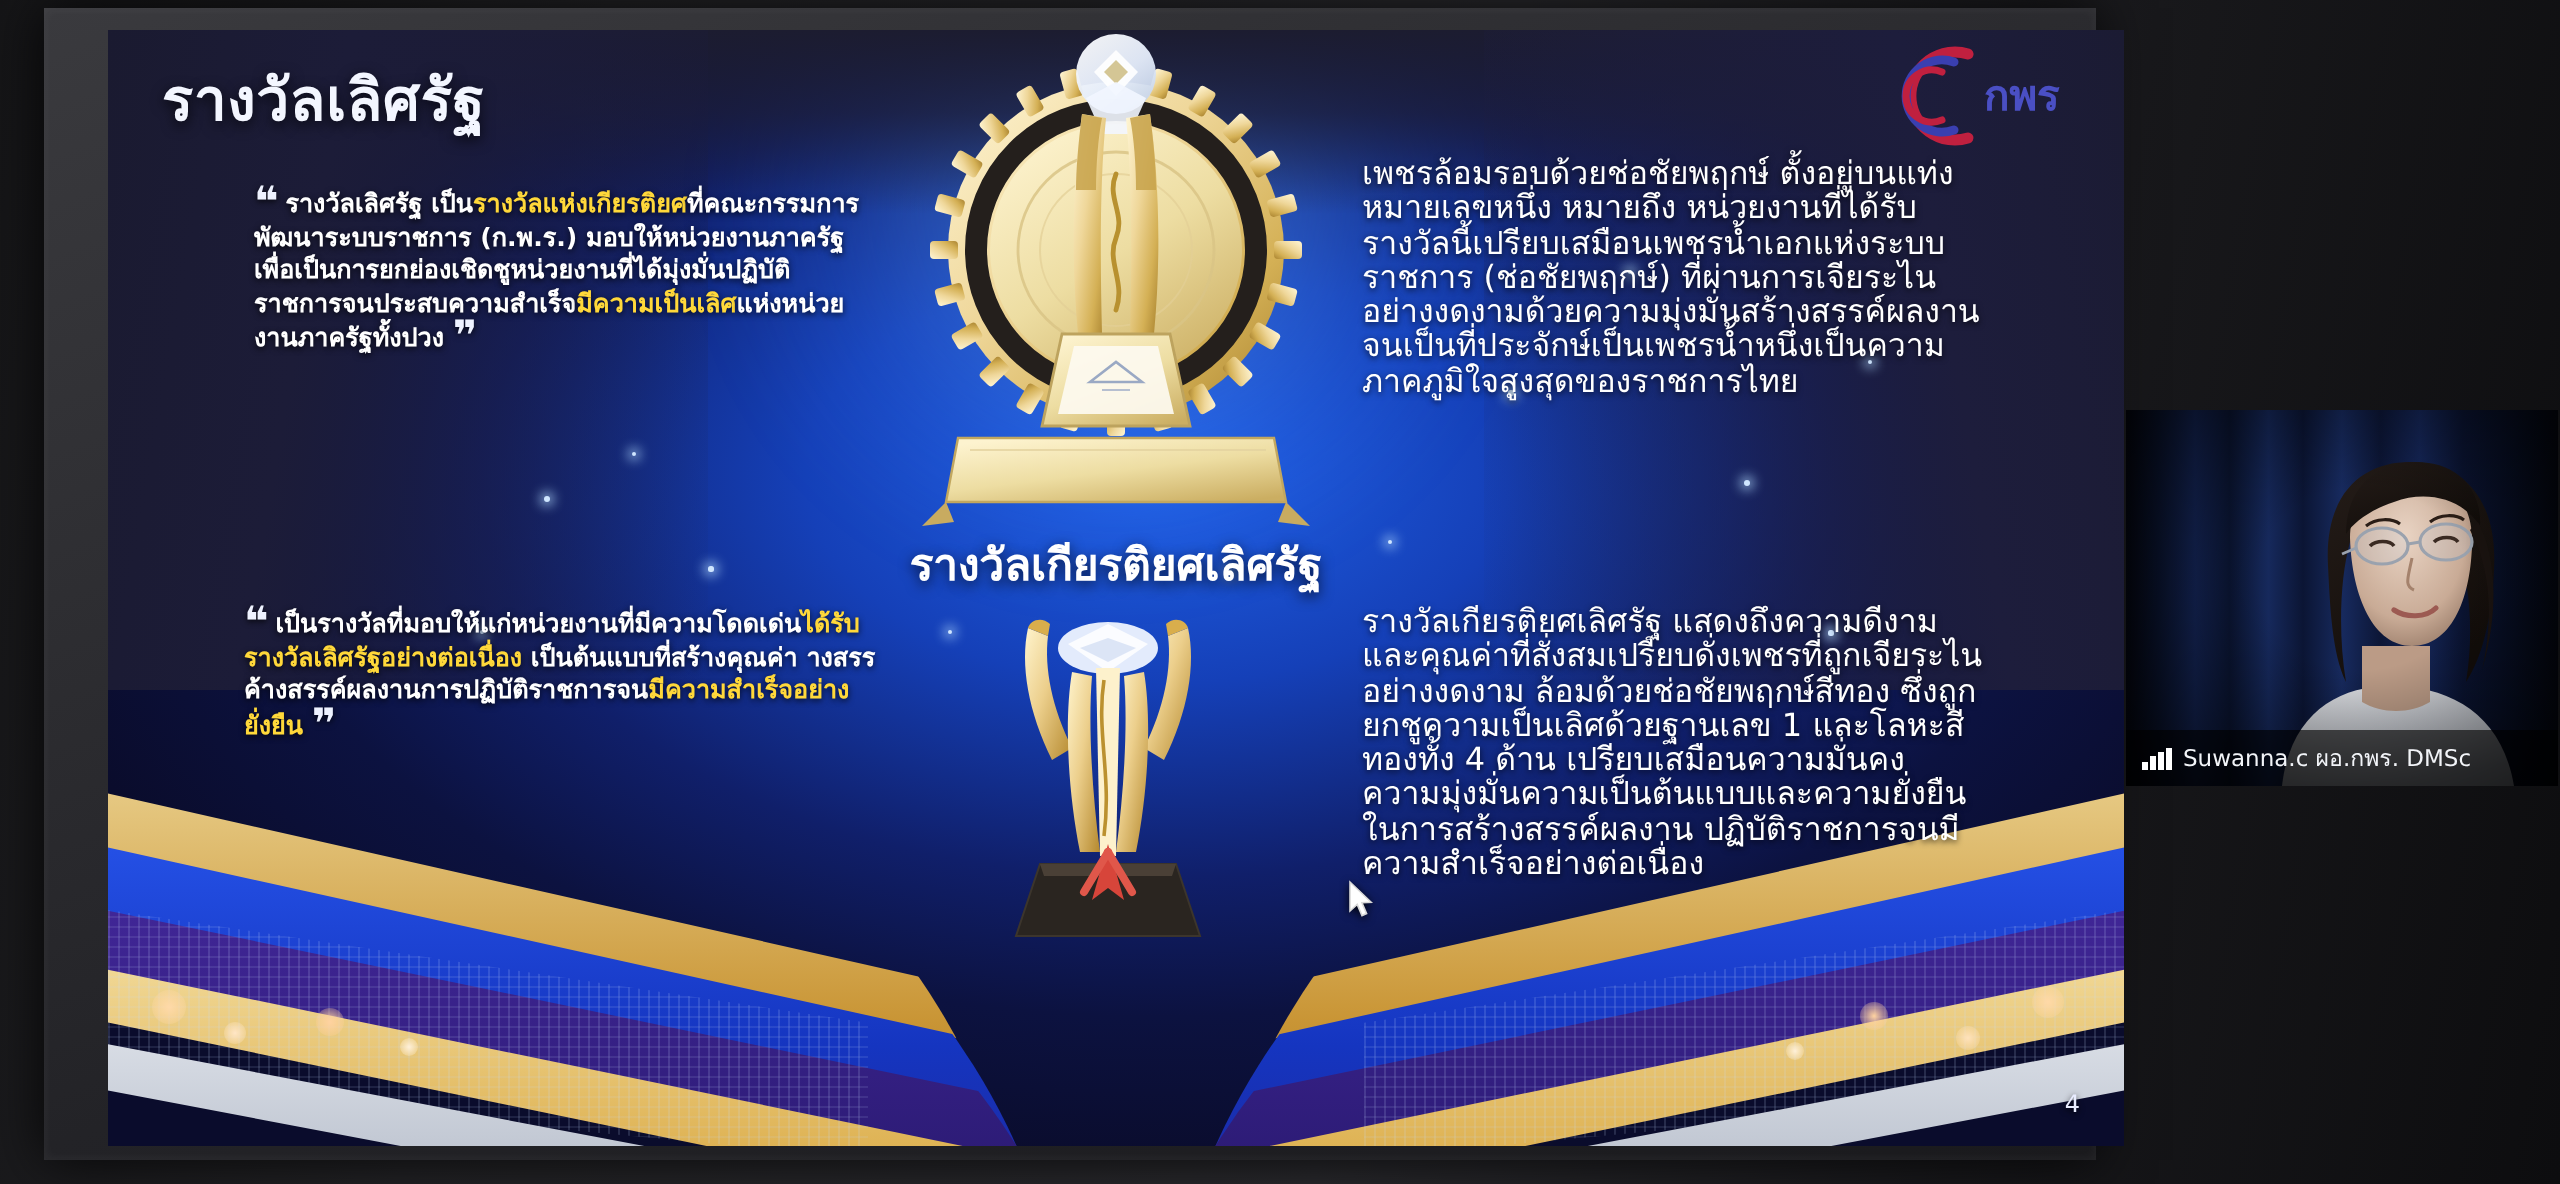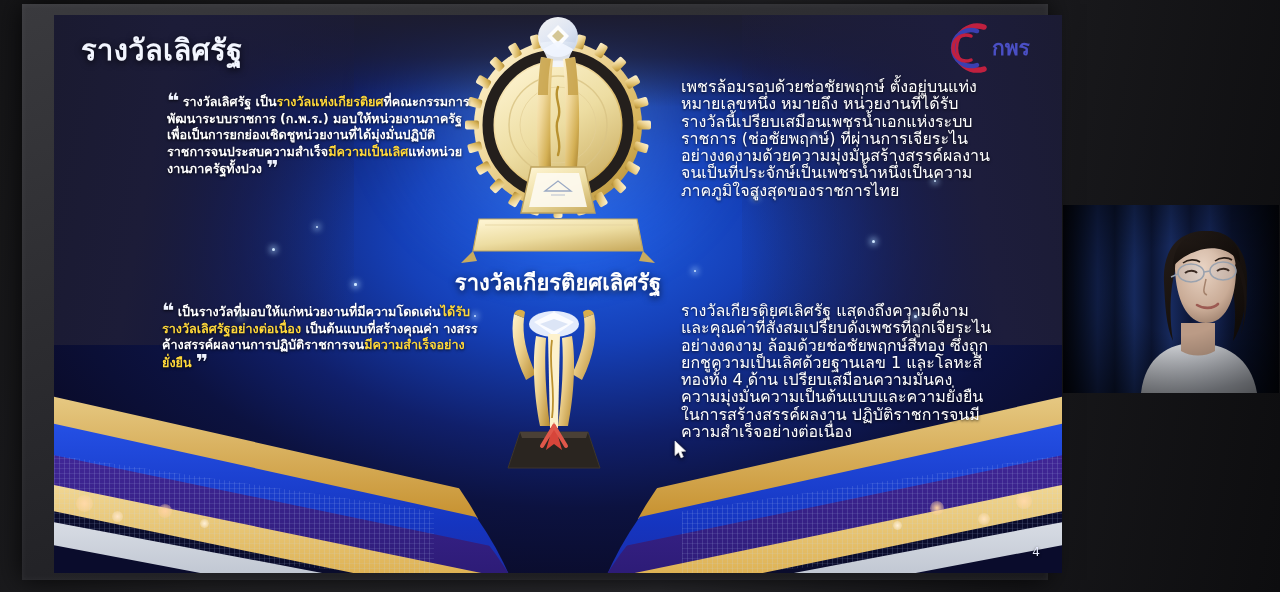--- a/index.html
+++ b/index.html
@@ -40,21 +40,21 @@
   .mesh{ position:absolute; opacity:.5;
     background-image:repeating-linear-gradient(90deg, rgba(200,220,255,.30) 0 1px, transparent 1px 5px),
                      repeating-linear-gradient(0deg, rgba(200,220,255,.22) 0 1px, transparent 1px 5px); }
   .bokeh{ position:absolute; border-radius:50%; }
 
   
   #slide-title{ position:absolute; left:27px; top:12px; font-size:29px; font-weight:bold;
     color:#f3f6ff; letter-spacing:.4px; text-shadow:0 2px 7px rgba(0,0,0,.75); white-space:nowrap; }
 
   .quote-block{ position:absolute; color:#ffffff; font-size:12.6px; line-height:16.6px;
-    font-weight:bold; text-shadow:0 1px 3px rgba(0,0,0,.8);margin-left:40px; }
+    font-weight:bold; text-shadow:0 1px 3px rgba(0,0,0,.8); }
   #quote-top-left{ left:73px; top:78px; width:305px; }
   #quote-bottom-left{ left:68px; top:288px; width:320px; }
   .qmark{ color:#eef2ff; font-size:21px; font-weight:bold; letter-spacing:-1px;
     vertical-align:-2px; text-shadow:0 1px 3px rgba(0,0,0,.8); }
   .hl{ color:#ffd83a; }
 
   .body-text{ position:absolute; color:#ffffff; font-size:16px; line-height:17.3px;
     text-shadow:0 1px 3px rgba(0,0,0,.75); }
   #text-top-right{ left:627px; top:63px; width:312px; }
   #text-bottom-right{ left:627px; top:287px; width:312px; }
@@ -371,15 +371,24 @@
       <path d="M143 74 C141 84, 139 88, 144 90" fill="none" stroke="#a4826c" stroke-width="1.5"></path>
       <path d="M134 100 C140 104, 150 104, 155 99" fill="none" stroke="#9c5a52" stroke-width="2.6" stroke-linecap="round"></path>
 
       <path d="M110 62 C110 38, 126 26, 145 26 C166 26, 178 40, 177 58
                C168 44, 150 40, 134 46 C122 50, 114 56, 110 62 Z" fill="url(#hair)"></path>
       <path d="M172 60 C182 78, 184 104, 178 130 C186 104, 186 74, 176 56 Z" fill="#1a1310"></path>
     </svg>
 
     <div class="cam-vign"></div>
 
+    <div id="participant-name-bar">
+      <span id="audio-level-icon">
+        <i style="height:4px;"></i>
+          <i style="height:6.5px;"></i>
+          <i style="height:9px;"></i>
+          <i style="height:11px;"></i>
+      </span>
+      <span id="participant-name">Suwanna.c ผอ.กพร. DMSc</span>
+    </div>
   </div>
 
 </div>
 
 </body></html>

